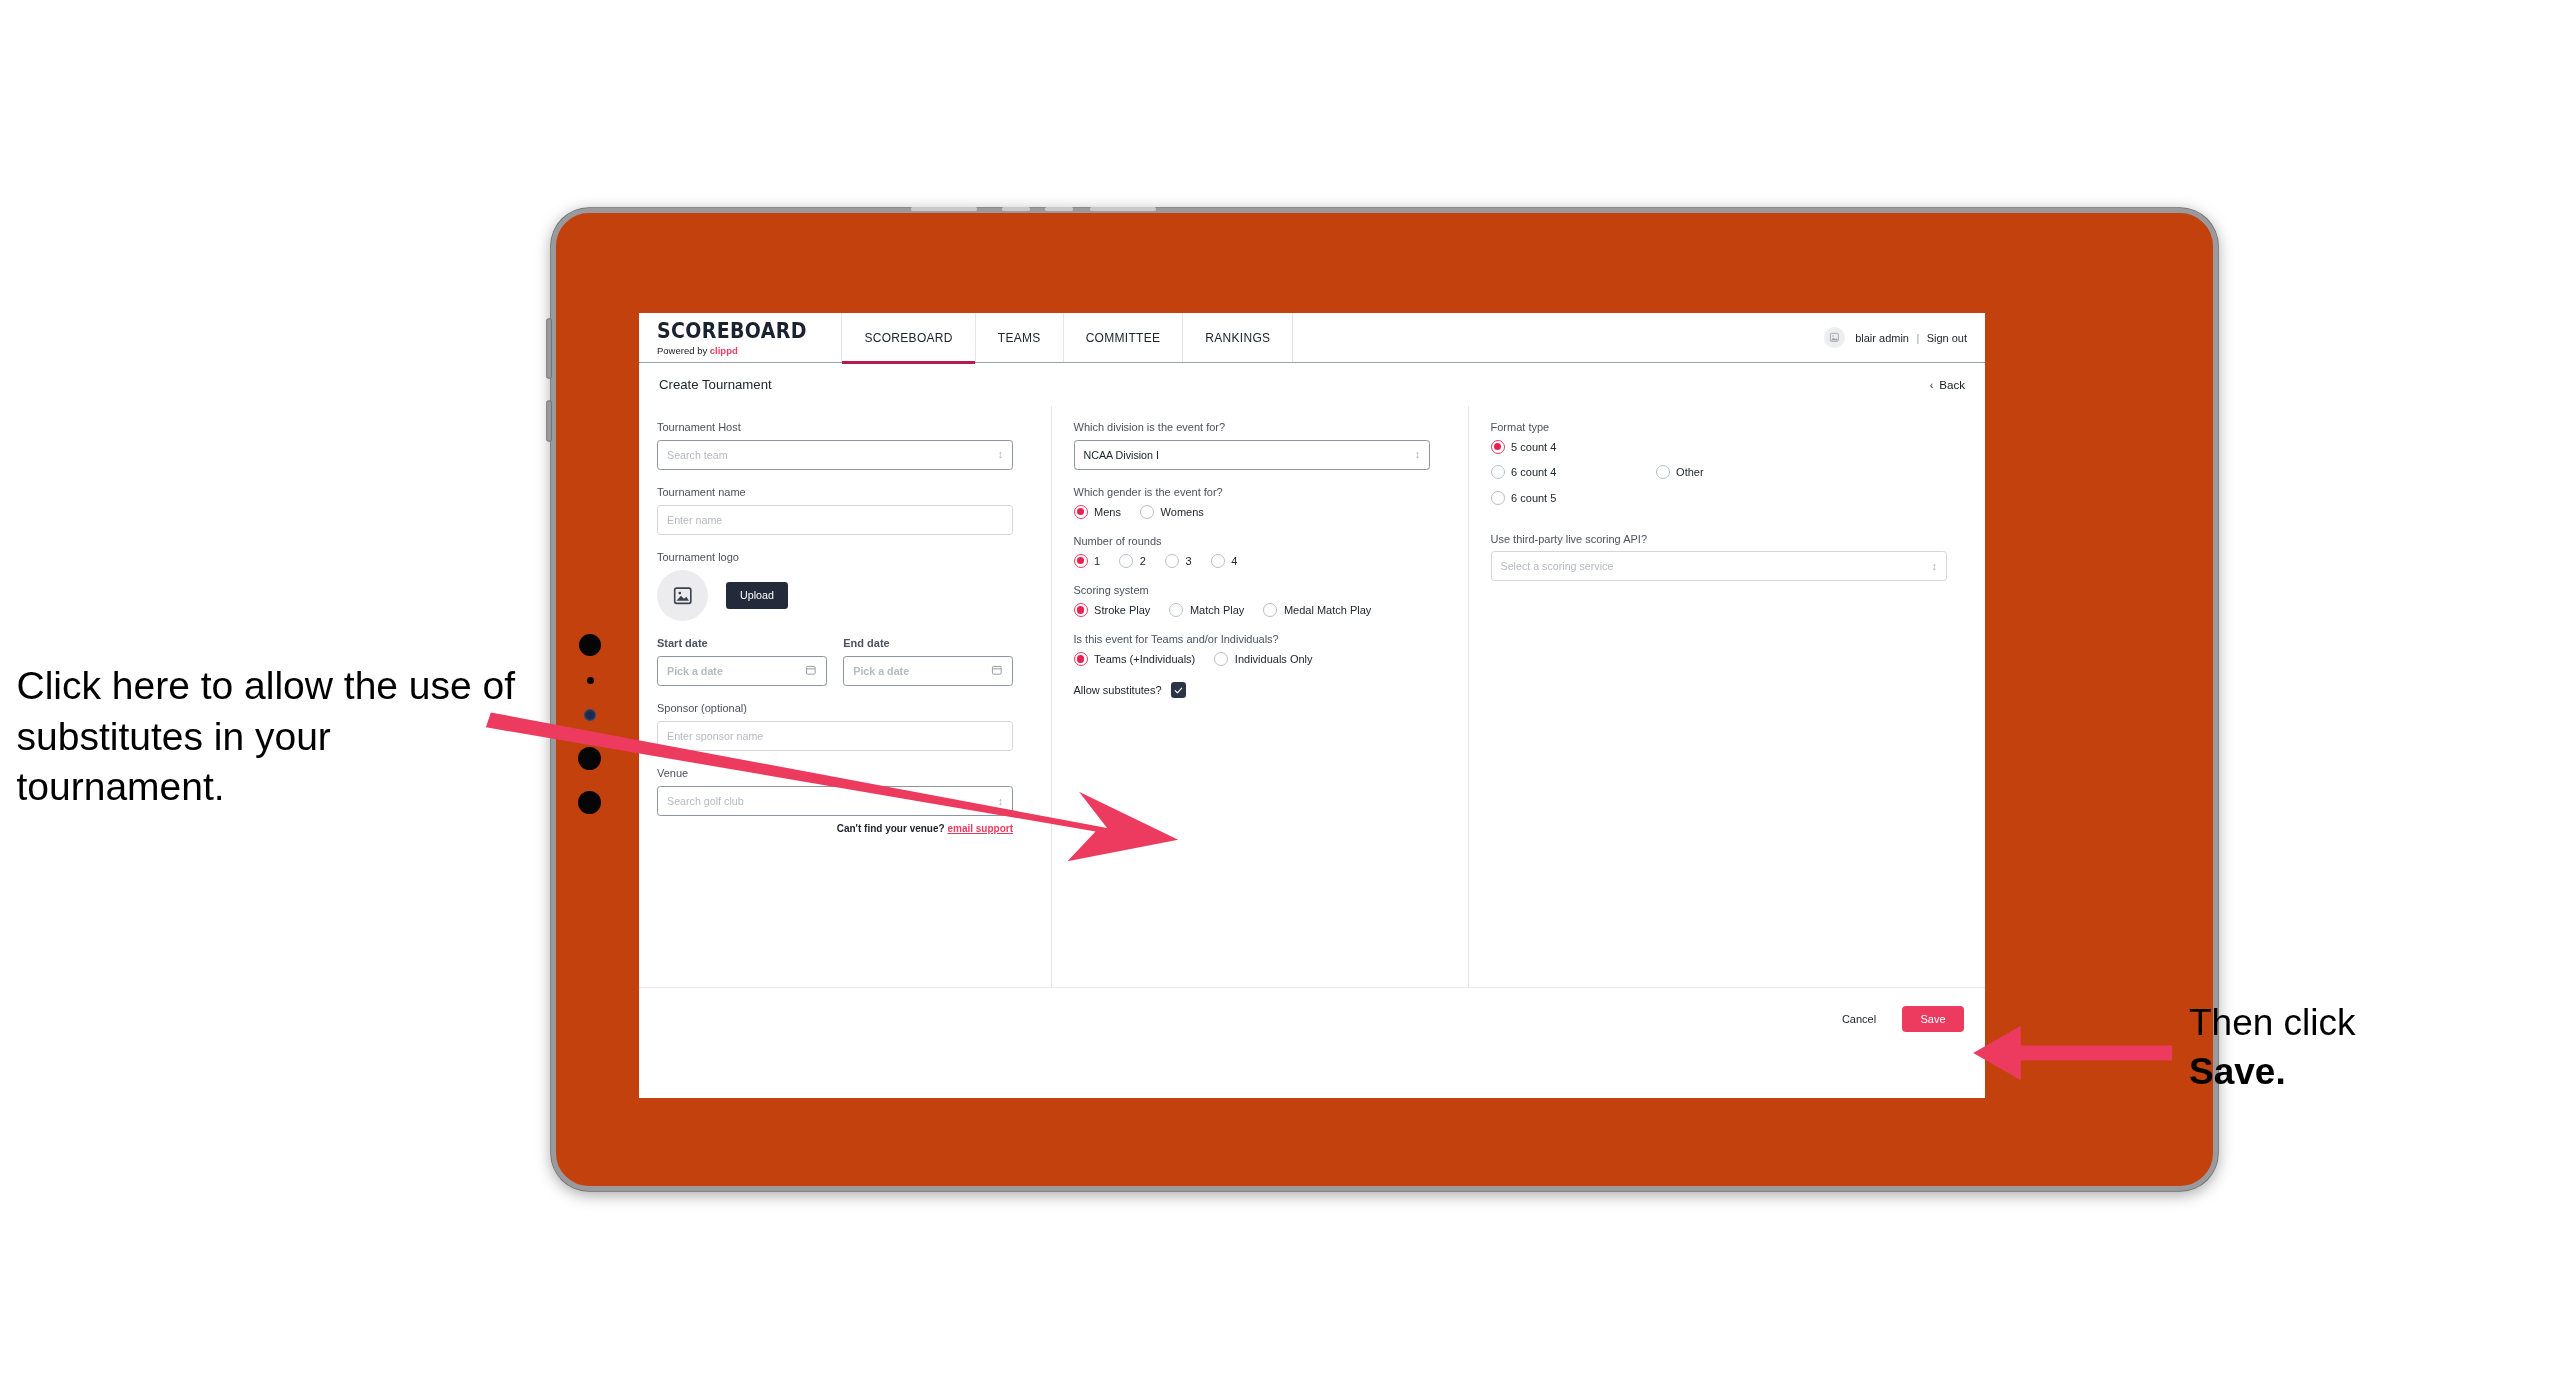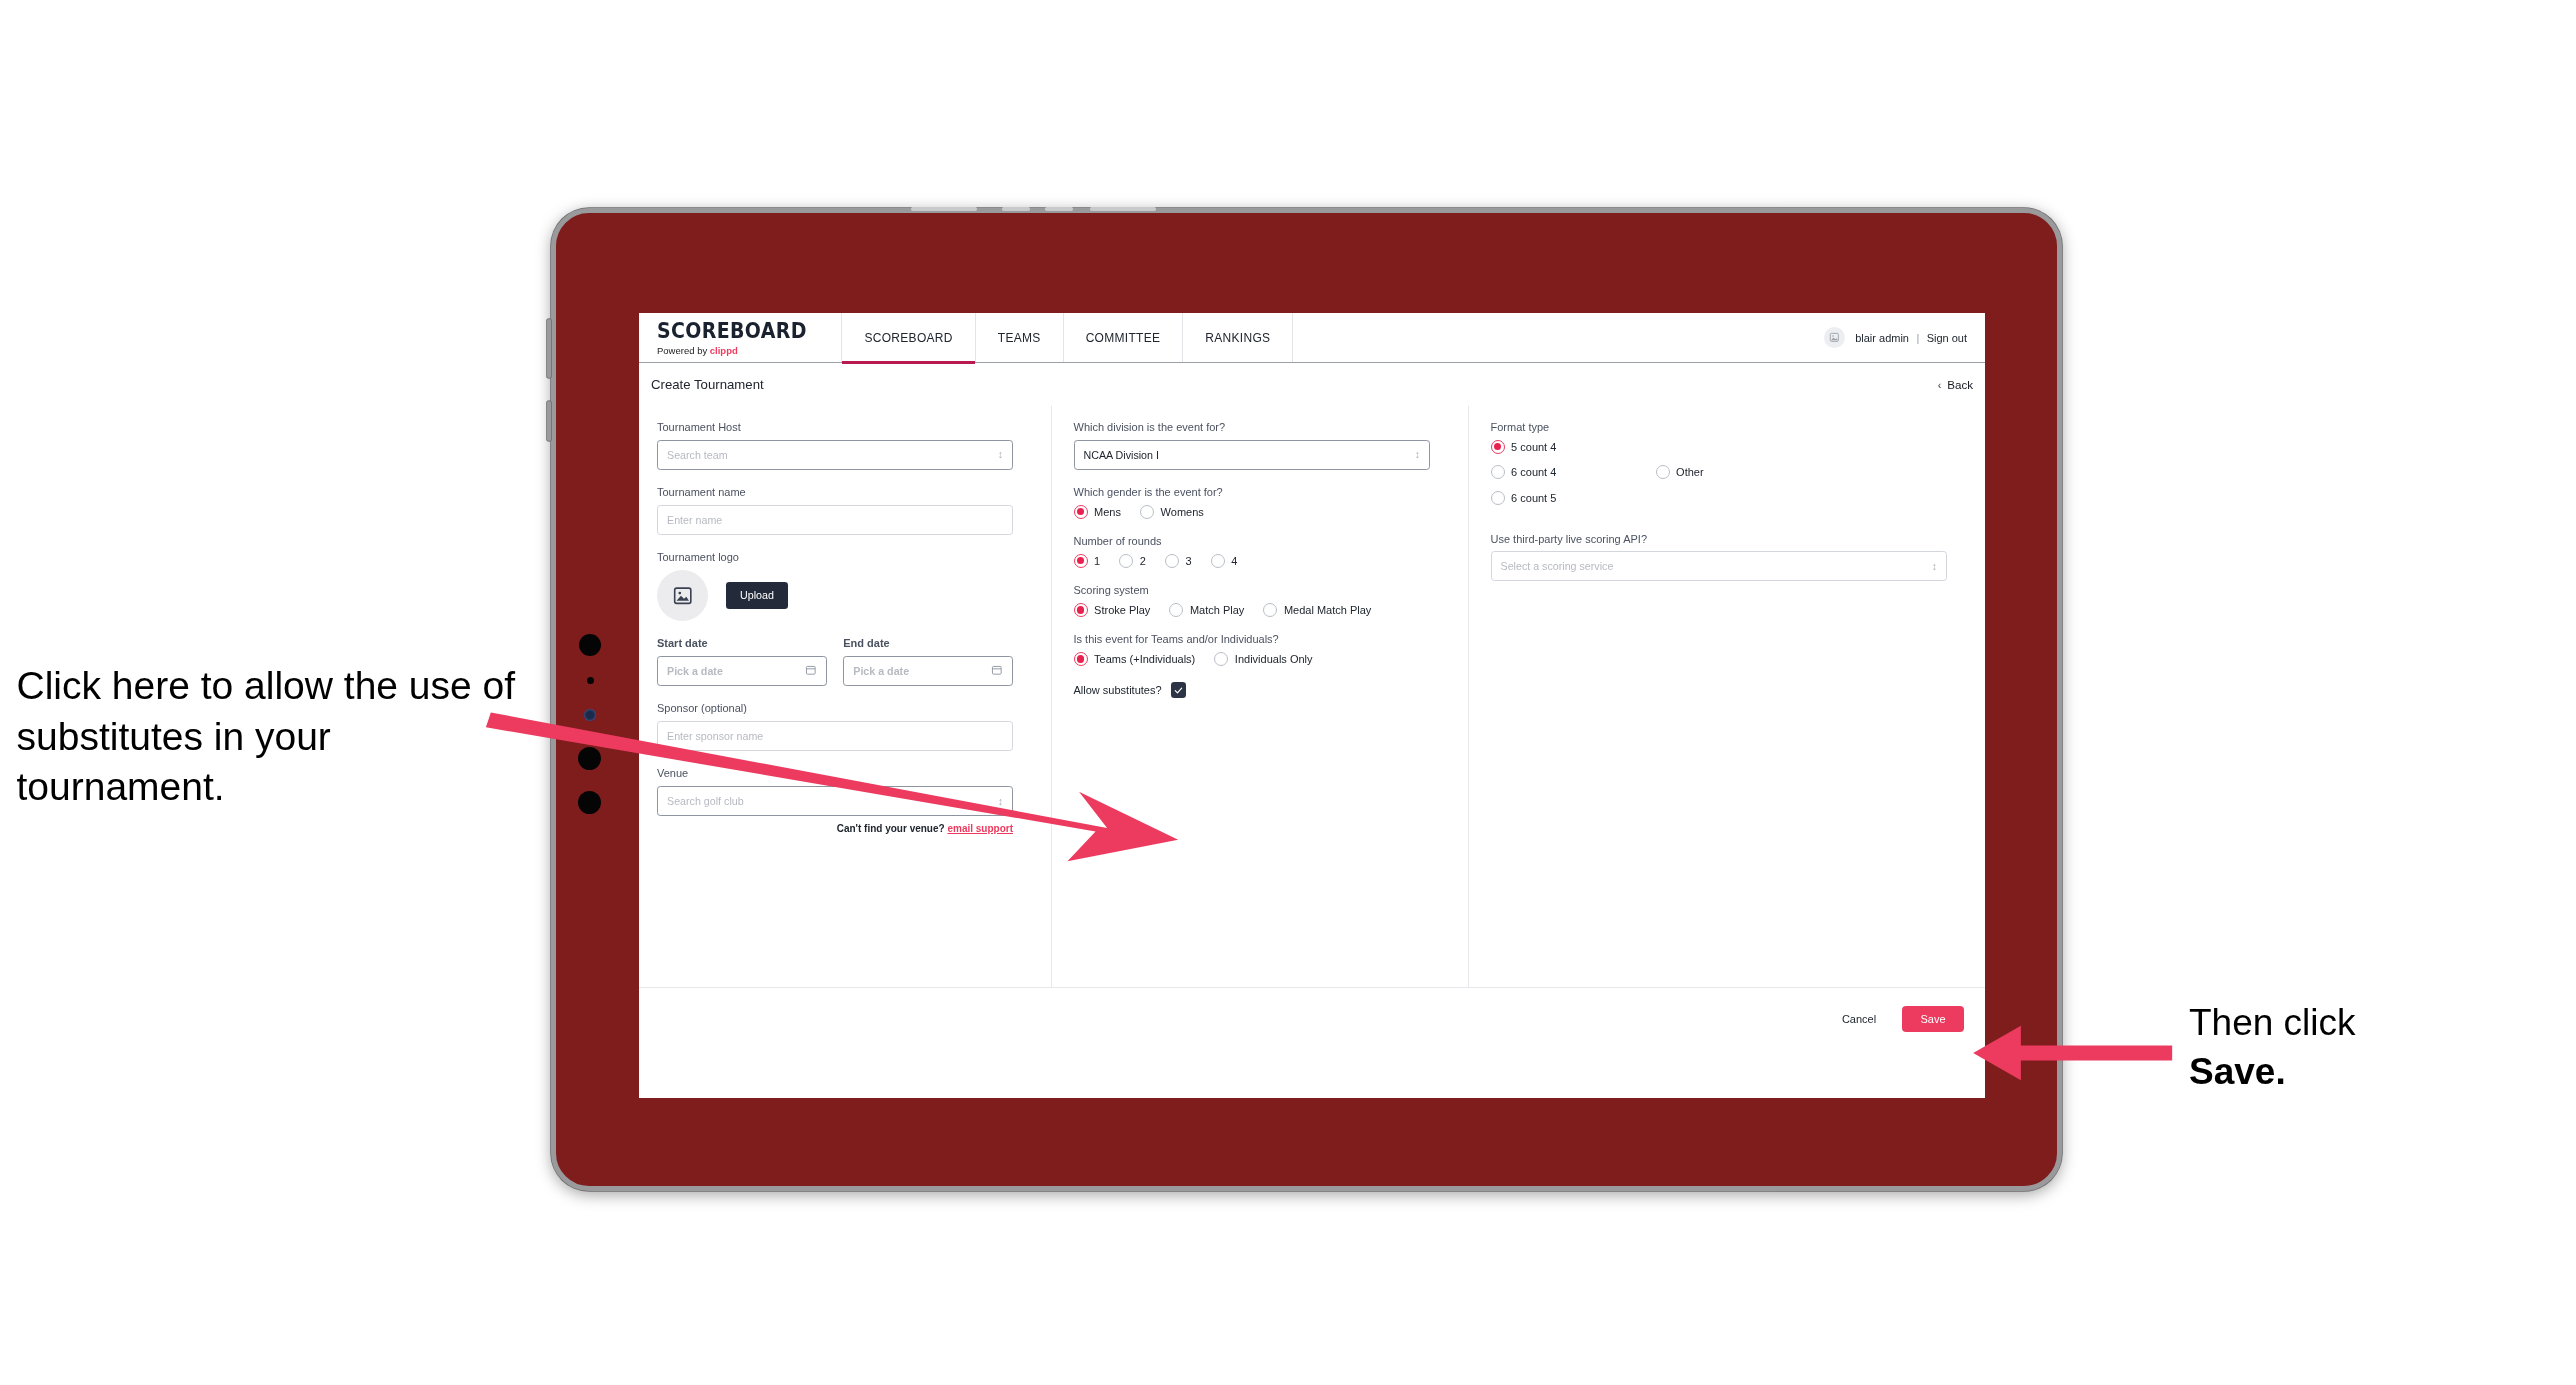--- a/index.html
+++ b/index.html
@@ -8,22 +8,22 @@
     background: #ffffff;
     font-family: "Liberation Sans", sans-serif;
     overflow: hidden;
   }
   #stage { position: relative; width: 2576px; height: 1386px; background:#fff; }
 
   
   #tablet {
     position: absolute;
     left: 551px; top: 208px;
-    width: 1511px; height: 983px;
-    background: #7f1d1d;
+    width: 1667px; height: 983px;
+    background: #c2410c;
     border-radius: 38px;
     border: 5.8px solid #9a9a9d;
     box-shadow: 0 0 0 0.8px #6e6e70, 0 3.3px 15px rgba(0,0,0,.35);
   }
   
   .speaker-slot { position:absolute; top:-5.8px; height:3.3px; background:#c9c9cc; border-radius:1.7px; }
   
   .side-btn { position:absolute; left:-9px; width:4.1px; background:#9a9a9d; border-radius:2.5px; box-shadow:0 0 0 0.8px #6e6e70; }
   
   .cam { position:absolute; border-radius:50%; background:#050505; }
@@ -60,21 +60,21 @@
 
   .userzone { margin-left:auto; display:flex; align-items:center;
               gap:10px; padding:0 18px; }
   .avatar { width:21.5px; height:21.5px; border-radius:50%; background:#eceef1;
             display:flex; align-items:center; justify-content:center; }
   .user-text { font-size:11px; color:#20262f; display:flex; align-items:center; gap:7.4px; }
   .user-text .sep { color:#9aa0a6; }
   .signout { cursor:pointer; }
 
   
-  #titlerow { display:flex; align-items:center; height:43px; padding:0 12px; }
+  #titlerow { display:flex; align-items:center; height:43px; padding:0 20px; }
   #page-title { font-size:13.2px; color:#20262f; }
   #backlink { margin-left:auto; display:flex; align-items:center; gap:5.8px;
               font-size:11.6px; color:#14181f; cursor:pointer; }
   .chev { font-size:10.7px; color:#333; }
 
   
   #formbody { display:flex; height:581px; }
   .col { padding:15px 38px 0 18px; }
   .col.c1 { width:413px; border-right:0.8px solid #e6e8ec; }
   .col.c2 { width:417px; border-right:0.8px solid #e6e8ec; padding-left:21.5px; }

